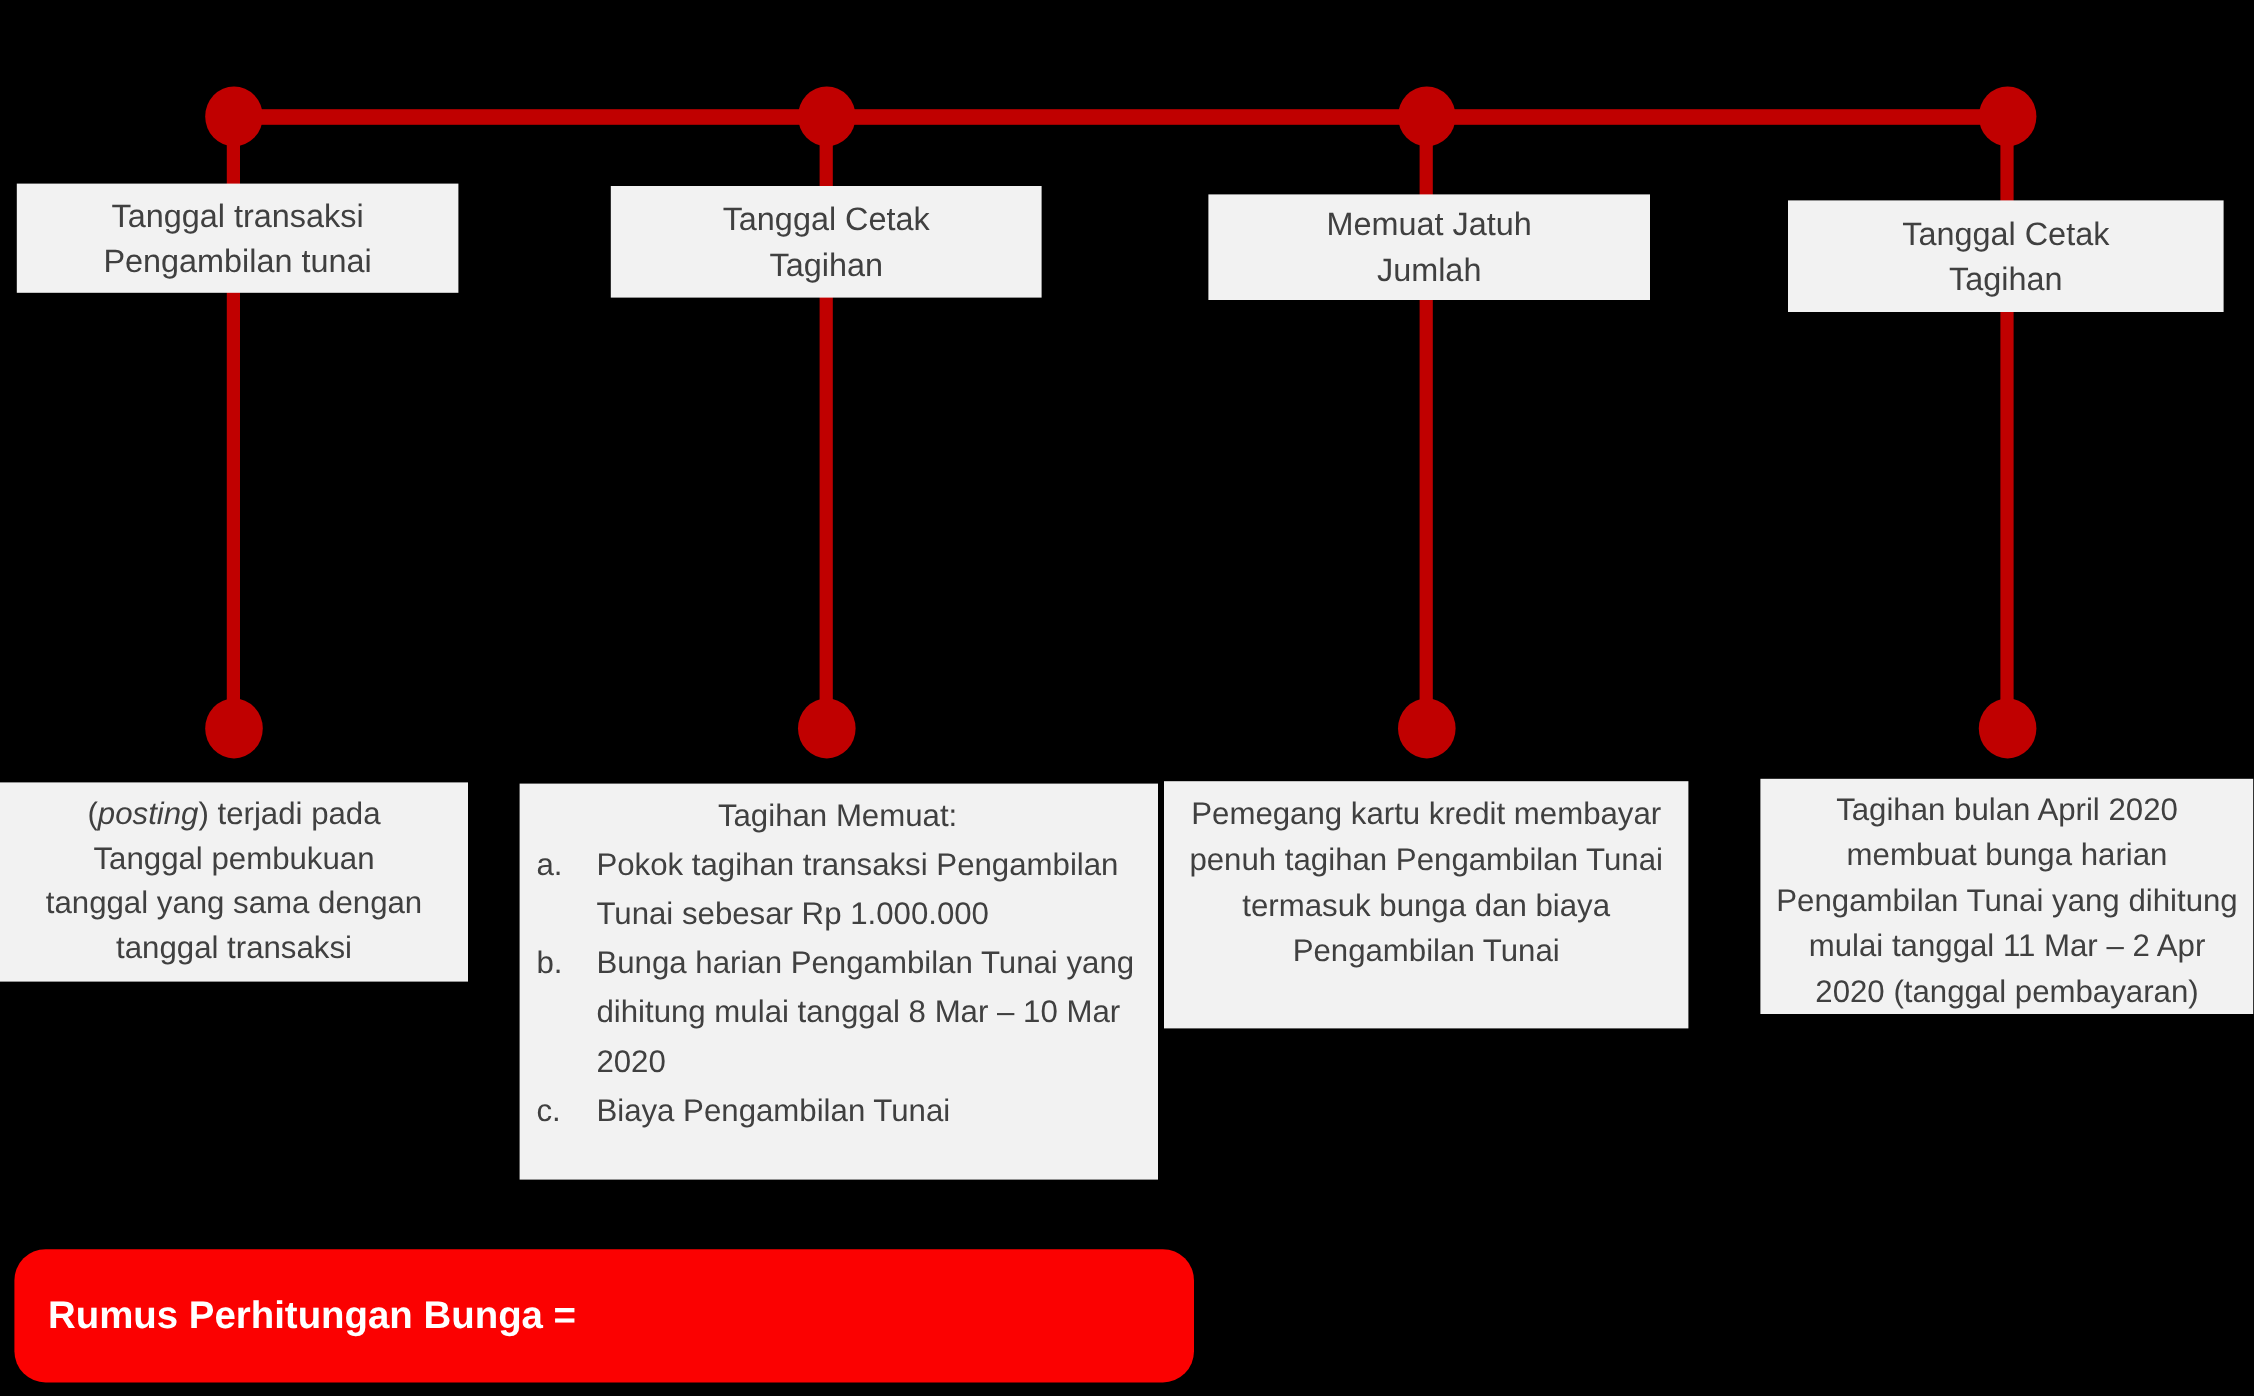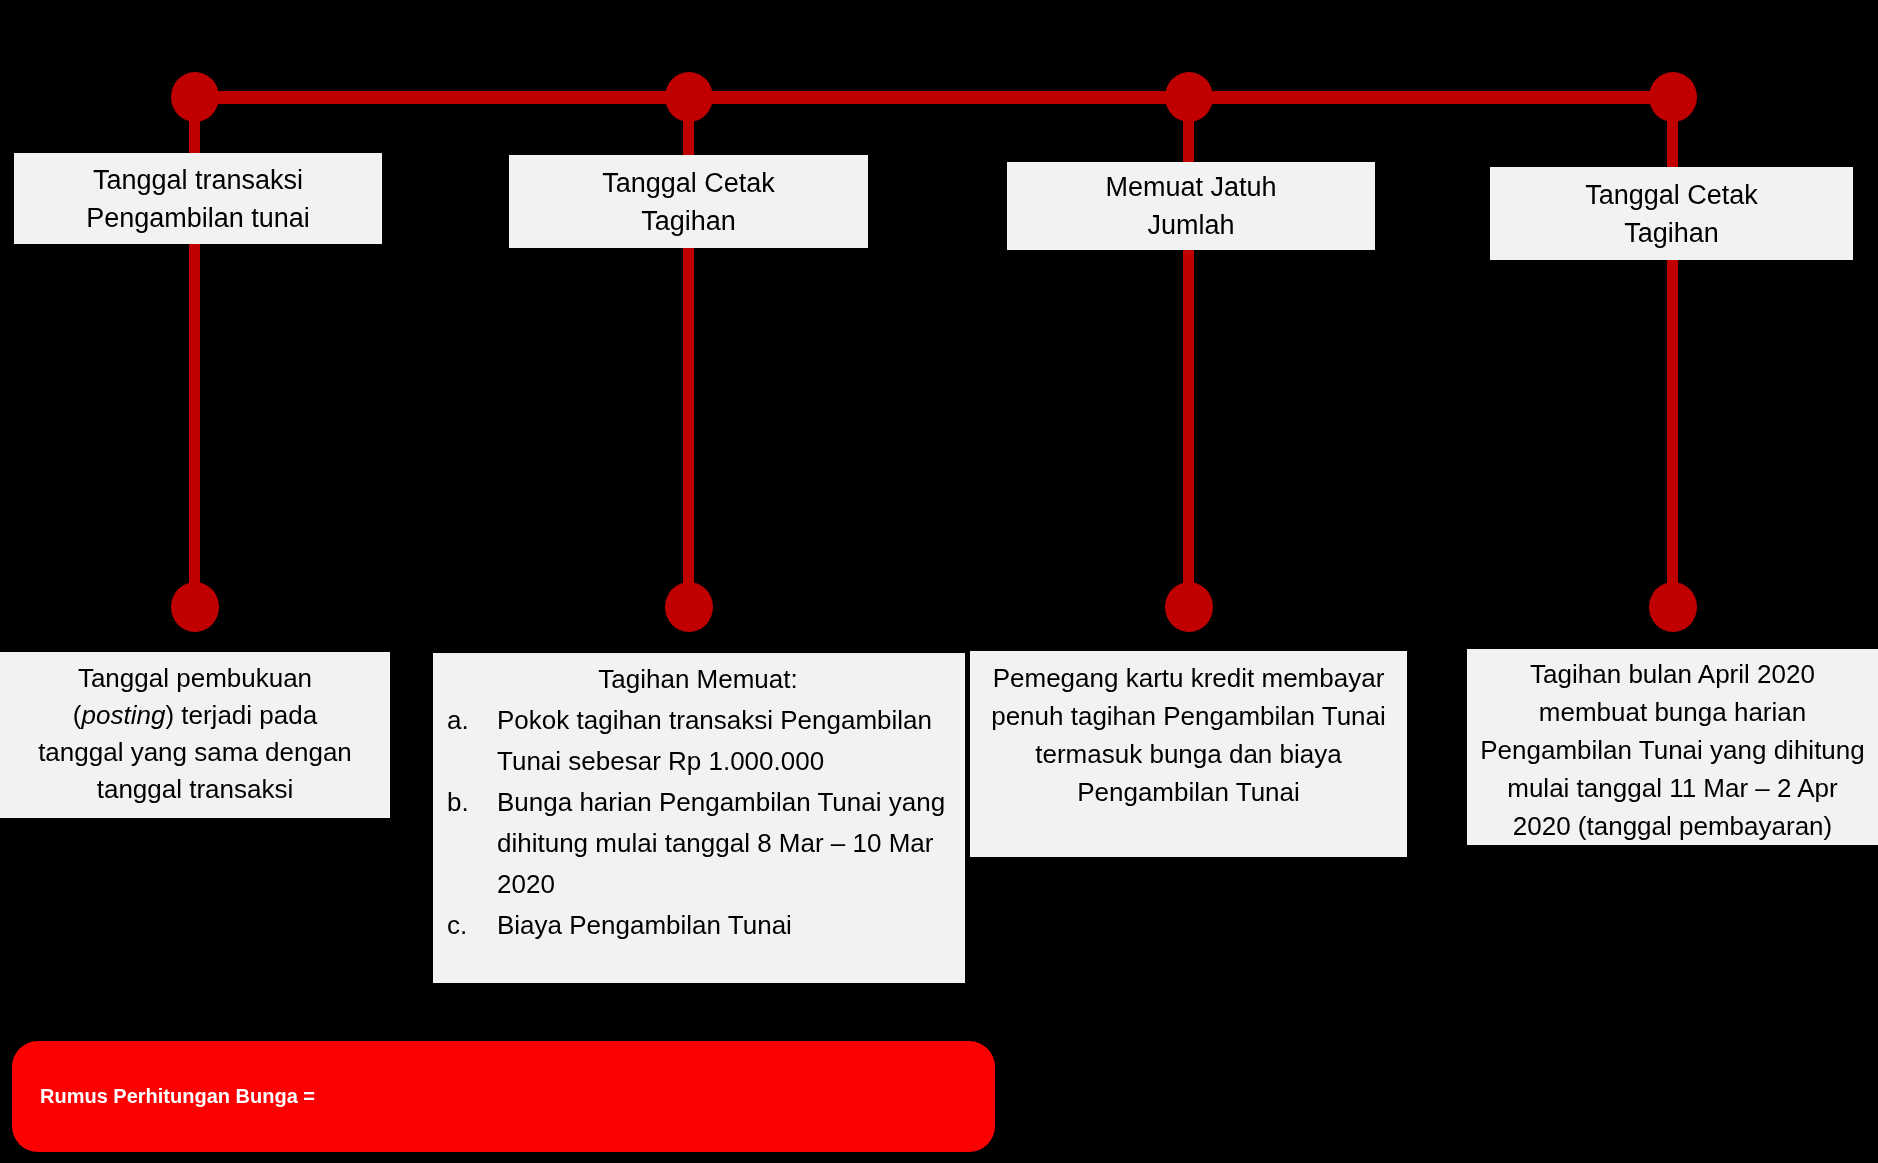--- a/index.html
+++ b/index.html
@@ -6,42 +6,42 @@
   .stage{position:relative;width:1878px;height:1163px;background:#000000;overflow:hidden;
          font-family:"Liberation Sans",sans-serif;}
   
   .axis{position:absolute;left:195px;top:91px;width:1479px;height:13px;background:#c00000;}
   .vline{position:absolute;width:11px;top:97px;height:510px;background:#c00000;}
   .dot{position:absolute;width:48px;height:50px;border-radius:50%;background:#c00000;}
   .v1{left:189px}.v2{left:683px}.v3{left:1183px}.v4{left:1667px}
   .d1{left:171px}.d2{left:665px}.d3{left:1165px}.d4{left:1649px}
   .dtop{top:72px}.dbot{top:582px}
   
-  .box{position:absolute;background:#f2f2f2;color:#000000;box-sizing:border-box;}
+  .box{position:absolute;background:#f2f2f2;color:#404040;box-sizing:border-box;}
   .title-box{display:flex;flex-direction:column;align-items:center;justify-content:center;
              font-size:27px;line-height:38px;text-align:center;}
   .t1{left:14px;top:153px;width:368px;height:91px;}
   .t2{left:509px;top:155px;width:359px;height:93px;}
   .t3{left:1007px;top:162px;width:368px;height:88px;}
   .t4{left:1490px;top:167px;width:363px;height:93px;}
   .desc-box{font-size:26px;line-height:38px;text-align:center;padding:8px 12px;}
   .b1{left:0px;top:652px;width:390px;height:166px;line-height:37px;}
   .b2{left:433px;top:653px;width:532px;height:330px;line-height:41px;text-align:left;padding:6px 16px 6px 14px;}
   .b3{left:970px;top:651px;width:437px;height:206px;}
   .b4{left:1467px;top:649px;width:411px;height:196px;line-height:38px;padding:6px 12px;}
   .b2 .heading{text-align:center;display:block;}
   .list-row{display:flex;}
   .list-label{width:50px;flex:0 0 50px;}
   .list-text{flex:1;}
   .italic{font-style:italic;}
   
   .formula{position:absolute;left:12px;top:1041px;width:983px;height:111px;background:#fb0101;
            border-radius:26px;display:flex;align-items:center;padding-left:28px;box-sizing:border-box;
            color:#ffffff;}
-  .formula-label{font-weight:bold;font-size:20px;white-space:nowrap;}
+  .formula-label{font-weight:bold;font-size:32px;white-space:nowrap;}
   .fraction{margin-left:12px;text-align:center;font-family:"Liberation Serif",serif;font-weight:bold;
             font-size:24px;color:#ffffff;}
   .numerator{padding:0 8px 5px 8px;border-bottom:3px solid #ffffff;white-space:nowrap;}
   .denominator{padding-top:5px;}
 </style>
 </head>
 <body>
 
 <div class="stage">
 
@@ -73,22 +73,22 @@
   <div class="box title-box t3">
     <span>Memuat Jatuh</span>
     <span>Jumlah</span>
   </div>
   <div class="box title-box t4">
     <span>Tanggal Cetak</span>
     <span>Tagihan</span>
   </div>
 
   <div class="box desc-box b1">
+    <span style="display:block"><span>(</span><span class="italic">posting</span><span>) terjadi pada</span></span>
     <span style="display:block">Tanggal pembukuan</span>
-    <span style="display:block"><span>(</span><span class="italic">posting</span><span>) terjadi pada</span></span>
     <span style="display:block">tanggal yang sama dengan</span>
     <span style="display:block">tanggal transaksi</span>
   </div>
 
   <div class="box desc-box b2">
     <span class="heading">Tagihan Memuat:</span>
     <div class="list-row">
       <span class="list-label">a.</span>
       <span class="list-text">Pokok tagihan transaksi Pengambilan Tunai sebesar Rp 1.000.000</span>
     </div>

